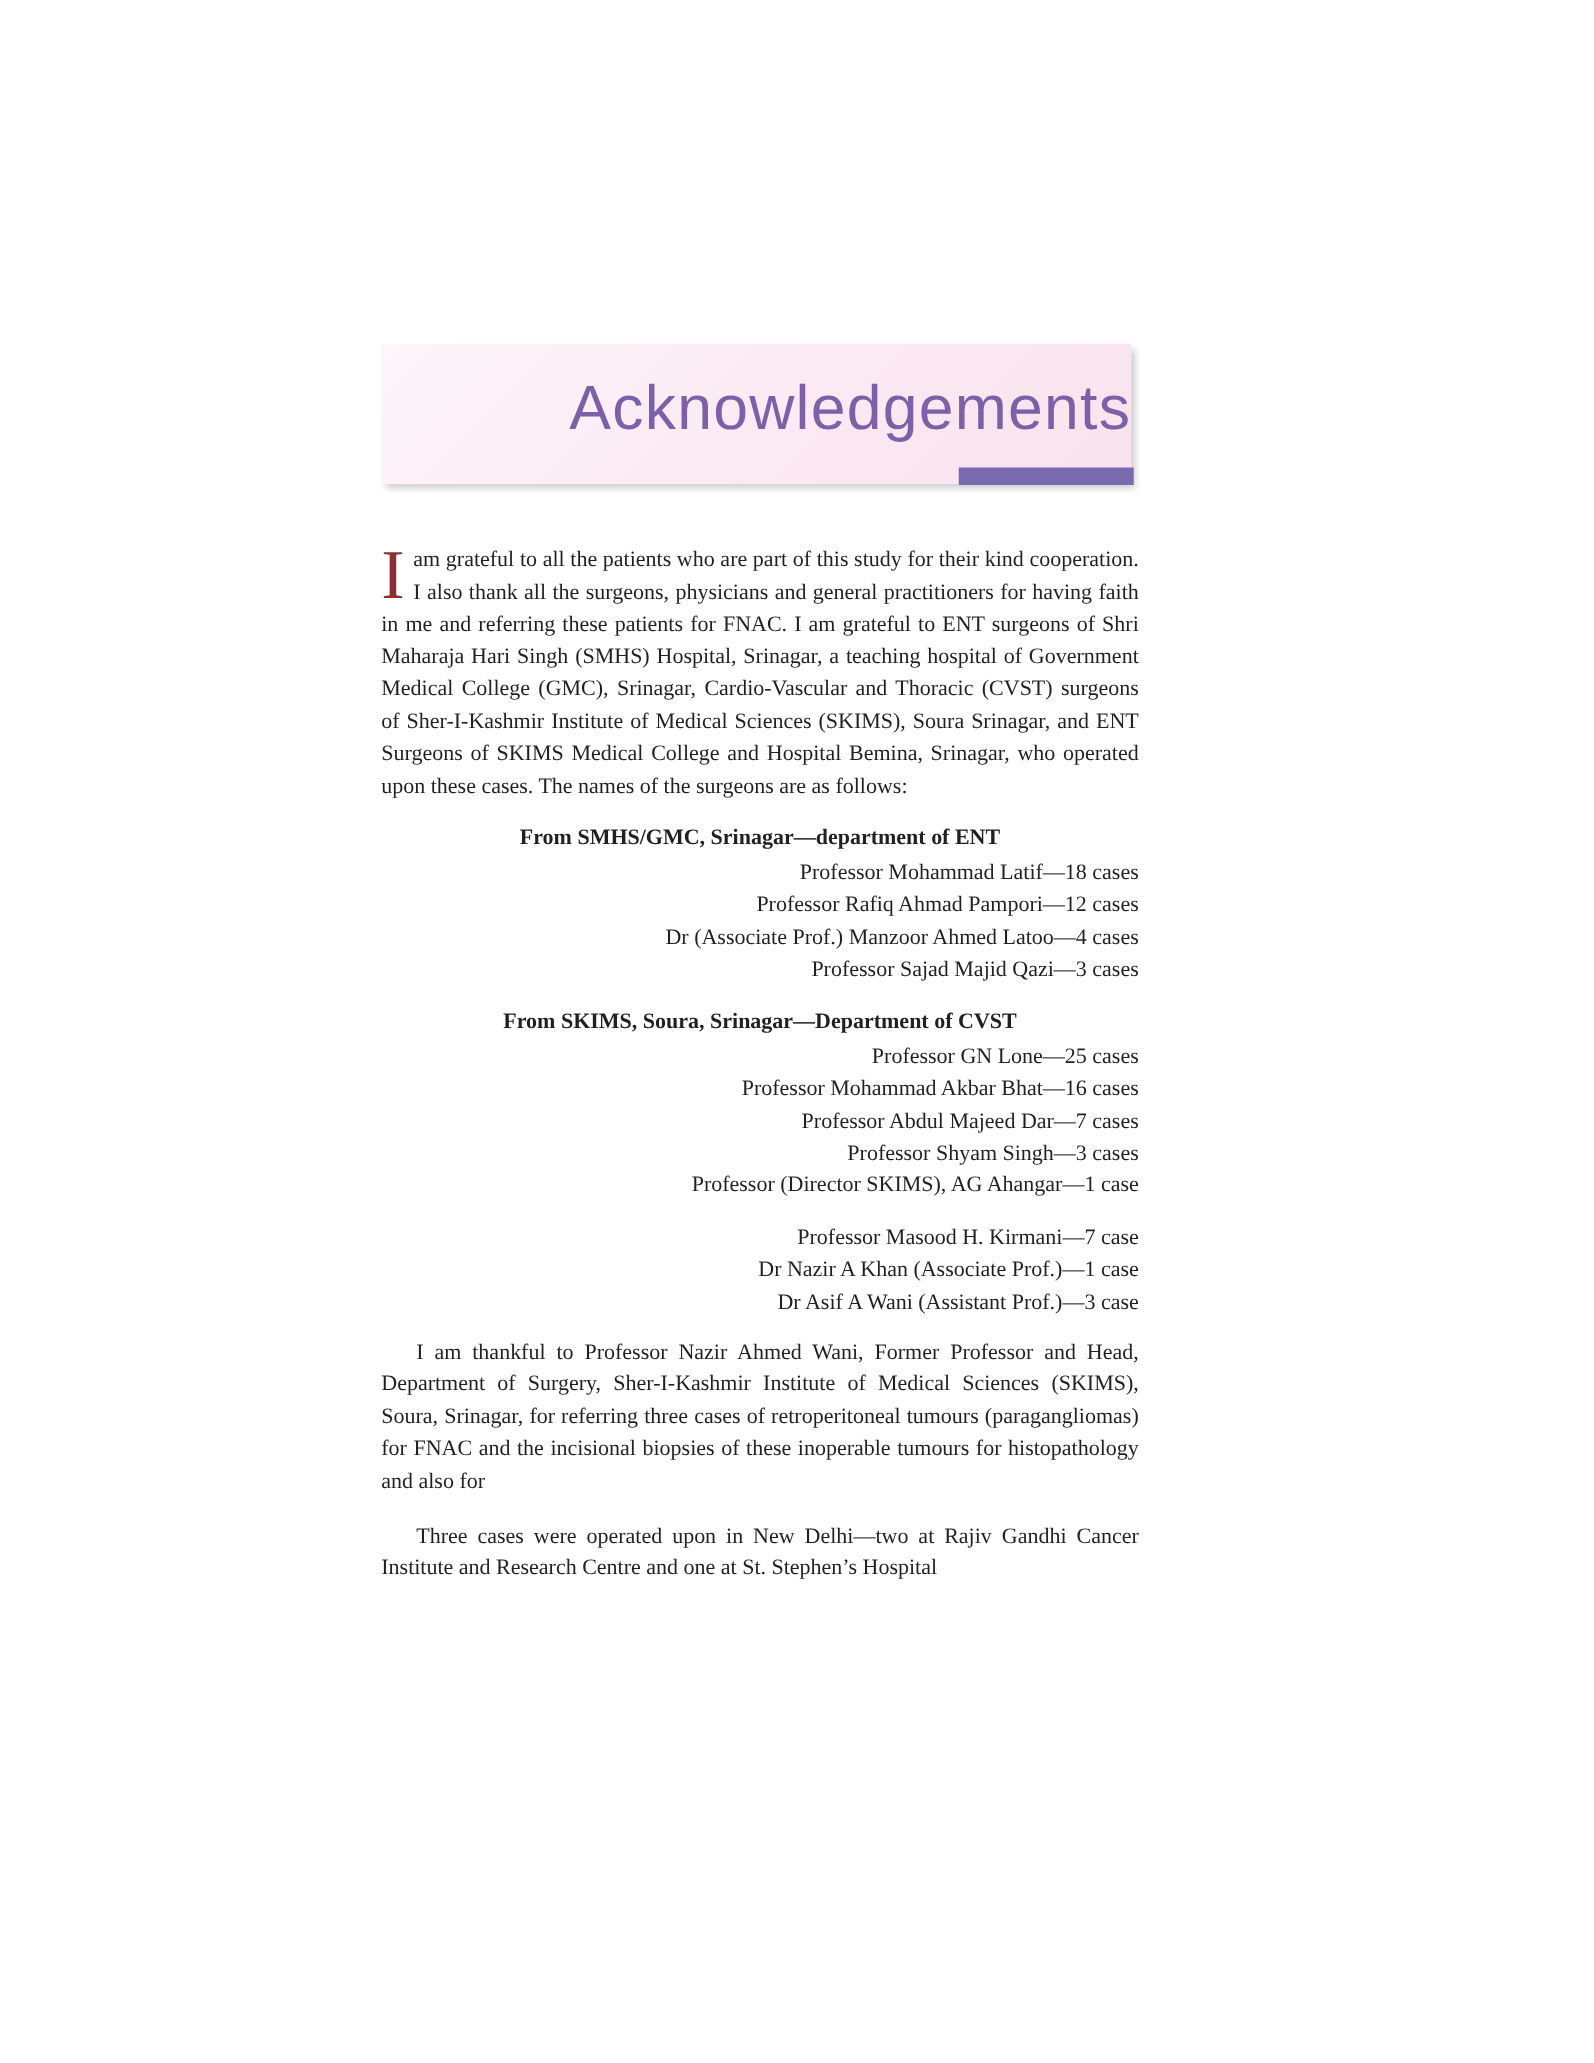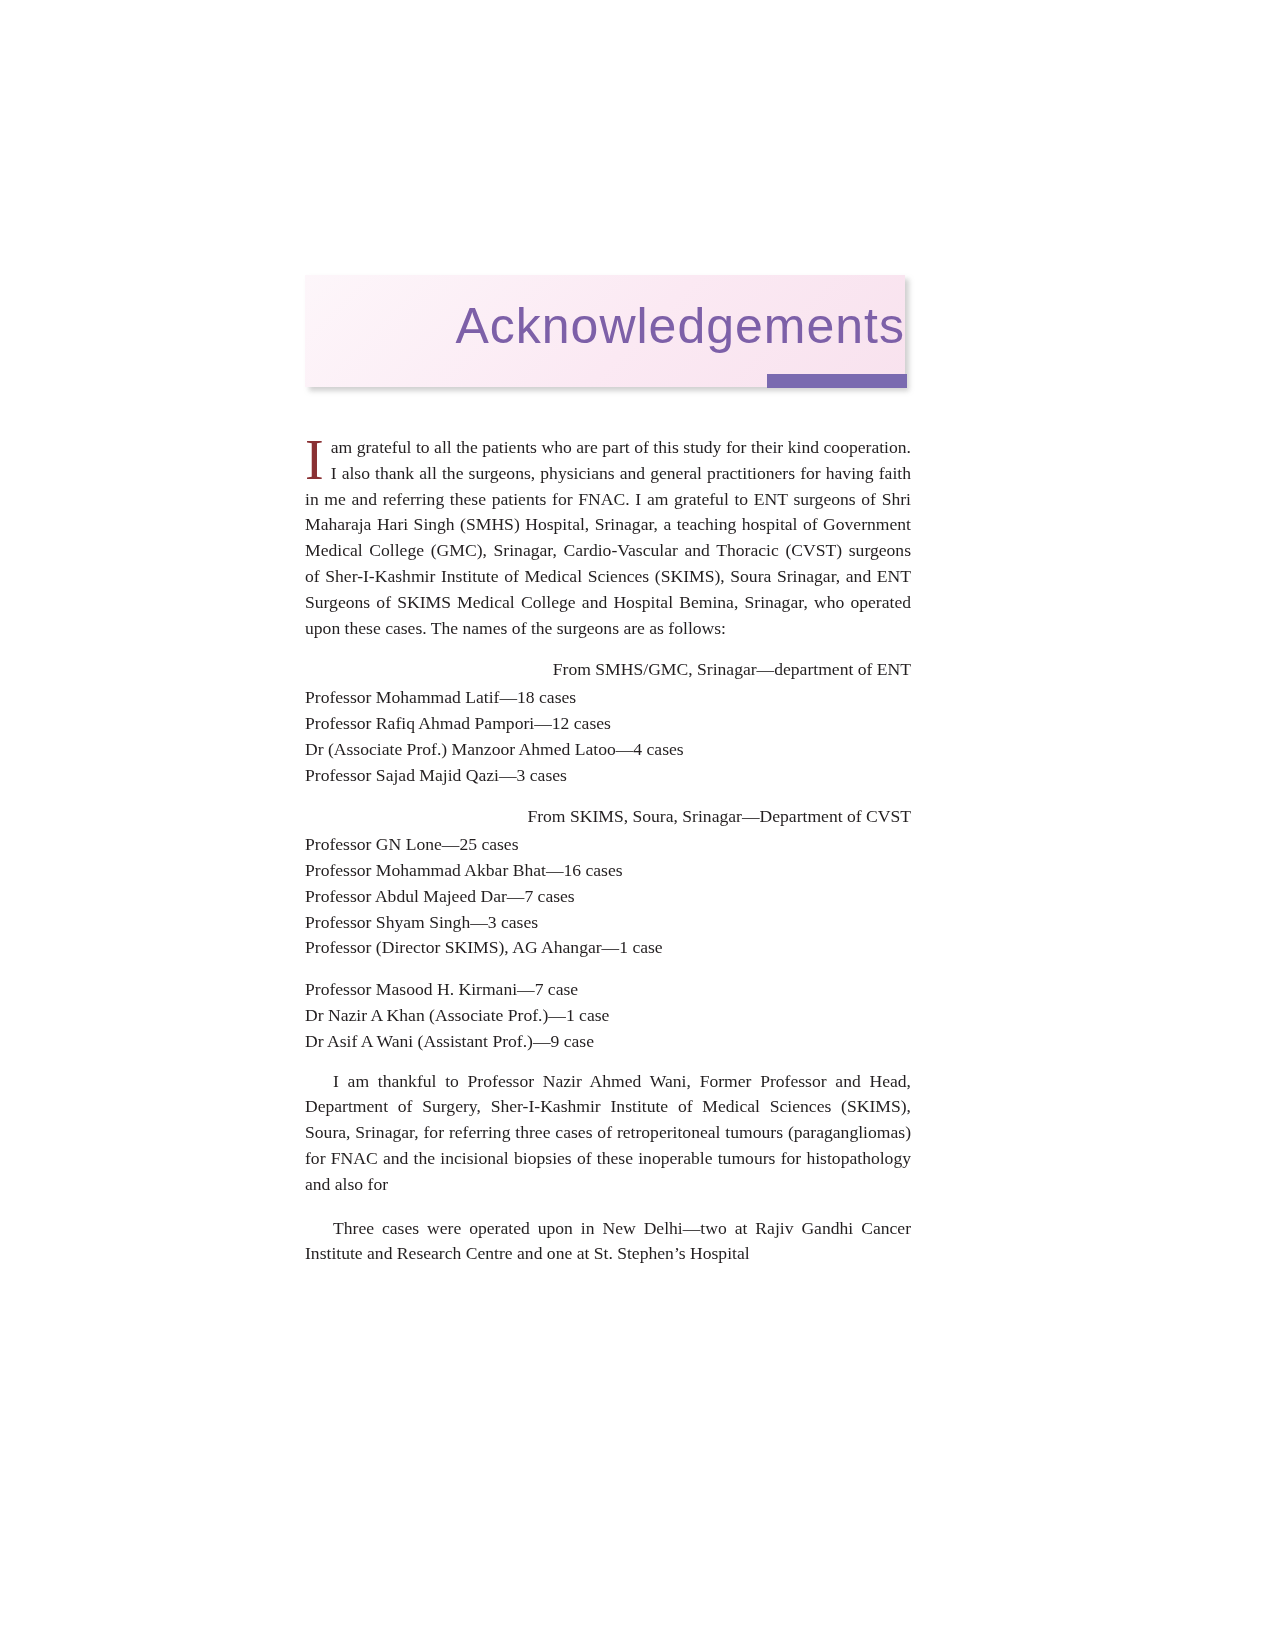--- a/index.html
+++ b/index.html
@@ -66,28 +66,28 @@
     padding-top: 3px;
     color: #8a3033;
     font-family: "Liberation Serif", serif;
   }
   .section {
     margin-top: 16px;
   }
   .sec-heading {
     font-size: 17.6px;
     line-height: 25.8px;
-    font-weight: normal;
+    font-weight: bold;
     margin: 0 0 2px 0;
-    text-align: right;
+    text-align: center;
   }
   .sec-item {
     margin: 0;
     line-height: 25.8px;
-    text-align: left;
+    text-align: right;
   }
   .closing-para {
     margin: 14px 0 0 0;
     text-indent: 28px;
   }
   .closing-para.first {
     margin-top: 18px;
   }
 </style>
 </head>
@@ -117,20 +117,20 @@
       <p class="sec-item">Professor GN Lone—25 cases</p>
       <p class="sec-item">Professor Mohammad Akbar Bhat—16 cases</p>
       <p class="sec-item">Professor Abdul Majeed Dar—7 cases</p>
       <p class="sec-item">Professor Shyam Singh—3 cases</p>
       <p class="sec-item">Professor (Director SKIMS), AG Ahangar—1 case</p>
     </div>
 
     <div class="section">
       <p class="sec-item">Professor Masood H. Kirmani—7 case</p>
       <p class="sec-item">Dr Nazir A Khan (Associate Prof.)—1 case</p>
-      <p class="sec-item">Dr Asif A Wani (Assistant Prof.)—9 case</p>
+      <p class="sec-item">Dr Asif A Wani (Assistant Prof.)—3 case</p>
     </div>
 
     <p class="closing-para">I am thankful to Professor Nazir Ahmed Wani, Former Professor and Head, Department of Surgery, Sher-I-Kashmir Institute of Medical Sciences (SKIMS), Soura, Srinagar, for referring three cases of retroperitoneal tumours (paragangliomas) for FNAC and the incisional biopsies of these inoperable tumours for histopathology and also for</p>
     <p class="closing-para first">Three cases were operated upon in New Delhi—two at Rajiv Gandhi Cancer Institute and Research Centre and one at St. Stephen’s Hospital</p>
 
   </div>
 </div>
 
 </body></html>

